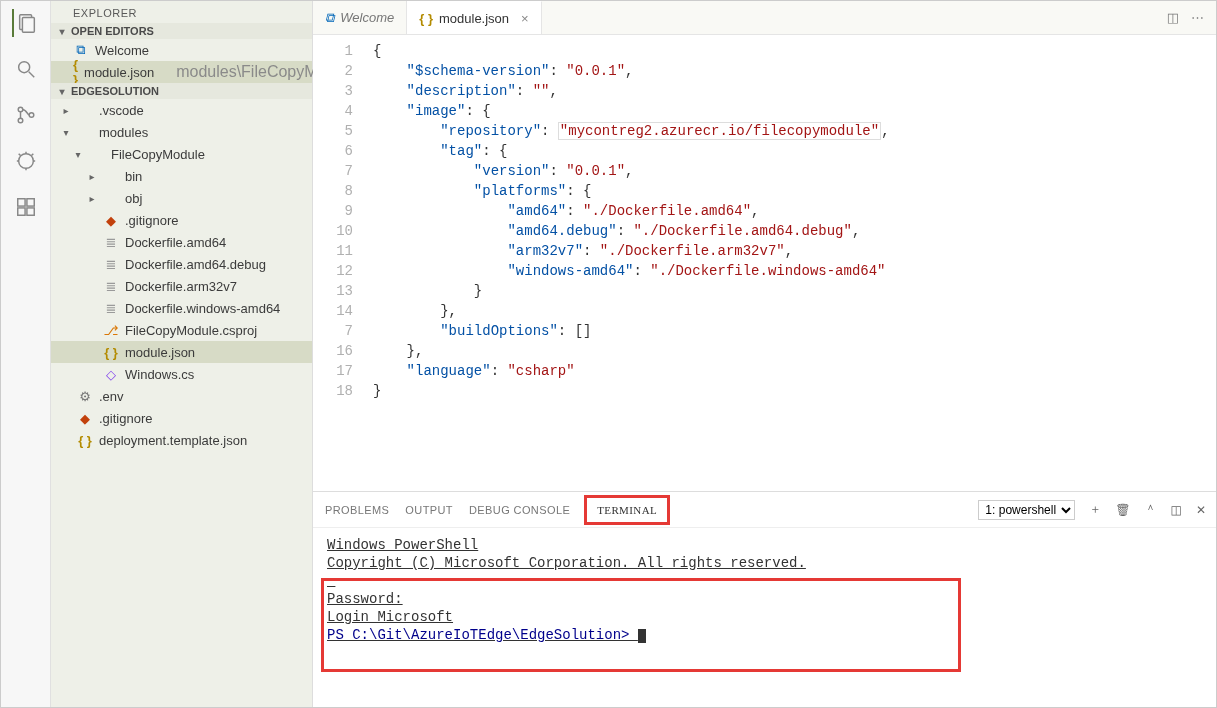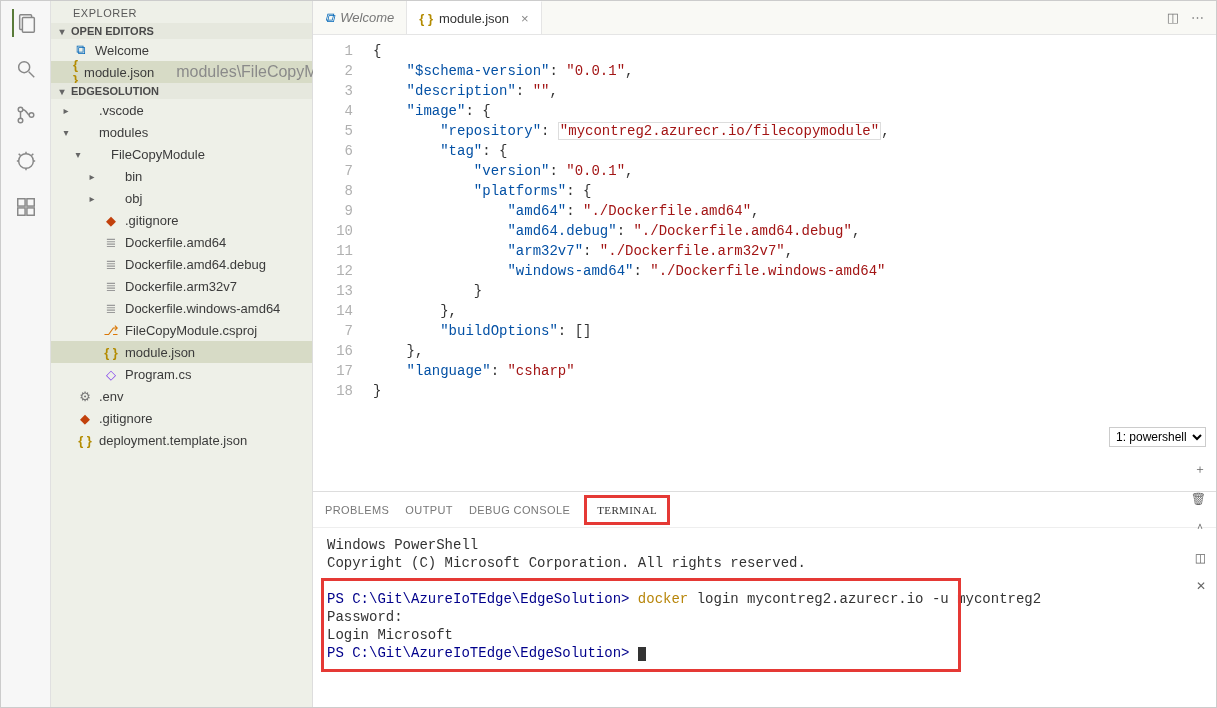--- a/index.html
+++ b/index.html
@@ -44,23 +44,23 @@
   .pun { color:#333; }
   .key { color:#0451a5; }
   .str { color:#a31515; }
   .boxed { border:1px solid rgba(120,120,120,0.25); padding:0 1px;}
 
   .panel { height: 216px; border-top: 1px solid #ddd; display:flex; flex-direction:column; background:#fff;}
   .panel-tabs { display:flex; align-items:center; height: 36px; padding: 0 10px; gap: 12px; border-bottom:1px solid #eee;}
   .ptab { font-size: 11px; color:#777; letter-spacing: 0.4px; padding: 4px 2px;}
   .ptab.active { color:#333;font-family:Liberation Serif, serif; }
   .ptab.highlighted { border: 3px solid #e53935; padding: 6px 10px;}
-  .panel-actions { margin-left:auto; display:flex; align-items:flex-end; gap:14px; color:#666; font-size:12px;flex-direction:column;}
+  .panel-actions { margin-left:auto; display:flex; align-items:center; gap:14px; color:#666; font-size:12px;}
   .panel-actions select { font-size: 12px; border:1px solid #ccc; background:#fff; padding:1px 2px;}
-  .terminal { flex:1; font-family: Consolas, "Courier New", monospace; font-size: 14px; padding: 8px 14px 14px 14px; position:relative;}
+  .terminal { flex:1; font-family: Consolas, "Courier New", monospace; font-size: 14px; padding: 8px 14px 14px 14px; position:relative;text-decoration:underline;}
   .term-line { white-space: pre-wrap; line-height: 18px;}
   .ps-prompt { color:#00008b; }
   .docker { color:#b8860b; }
   .cursor { display:inline-block; width:8px; height:14px; background:#333; vertical-align:text-bottom;}
   .term-highlight { position:absolute; border: 3px solid #e53935; }
 </style>
 </head>
 <body>
 
 <div class="root">
@@ -181,21 +181,21 @@
           <span>FileCopyModule.csproj</span>
         </div>
         <div class="sb-item indent2 selected">
           <span class="chev">&nbsp;</span>
           <span class="icon ico-braces">{ }</span>
           <span>module.json</span>
         </div>
         <div class="sb-item indent2">
           <span class="chev">&nbsp;</span>
           <span class="icon ico-cs">◇</span>
-          <span>Program.cs</span>
+          <span>Windows.cs</span>
         </div>
         <div class="sb-item indent0">
           <span class="chev">&nbsp;</span>
           <span class="icon ico-gear">⚙</span>
           <span>.env</span>
         </div>
         <div class="sb-item indent0">
           <span class="chev">&nbsp;</span>
           <span class="icon ico-git">◆</span>
           <span>.gitignore</span>
@@ -263,21 +263,20 @@
           <span>🗑</span>
           <span>＾</span>
           <span>◫</span>
           <span>✕</span>
         </div>
       </div>
       <div class="terminal">
         <div class="term-line">Windows PowerShell</div>
         <div class="term-line">Copyright (C) Microsoft Corporation. All rights reserved.</div>
         <div class="term-line">&nbsp;</div>
-        <div class="term-line"><span class="ps-prompt">PS C:\Git\AzureIoTEdge\EdgeSolution&gt; </span><span class="docker">docker</span><span> login mycontreg2.azurecr.io -u mycontreg2</span></div>
         <div class="term-line">Password:</div>
         <div class="term-line">Login Microsoft</div>
         <div class="term-line"><span class="ps-prompt">PS C:\Git\AzureIoTEdge\EdgeSolution&gt; </span><span class="cursor"></span></div>
         <div class="term-highlight" style="left:8px; top:50px; width:640px; height:94px;"></div>
       </div>
     </div>
   </div>
 </div>
 
 </body></html>

